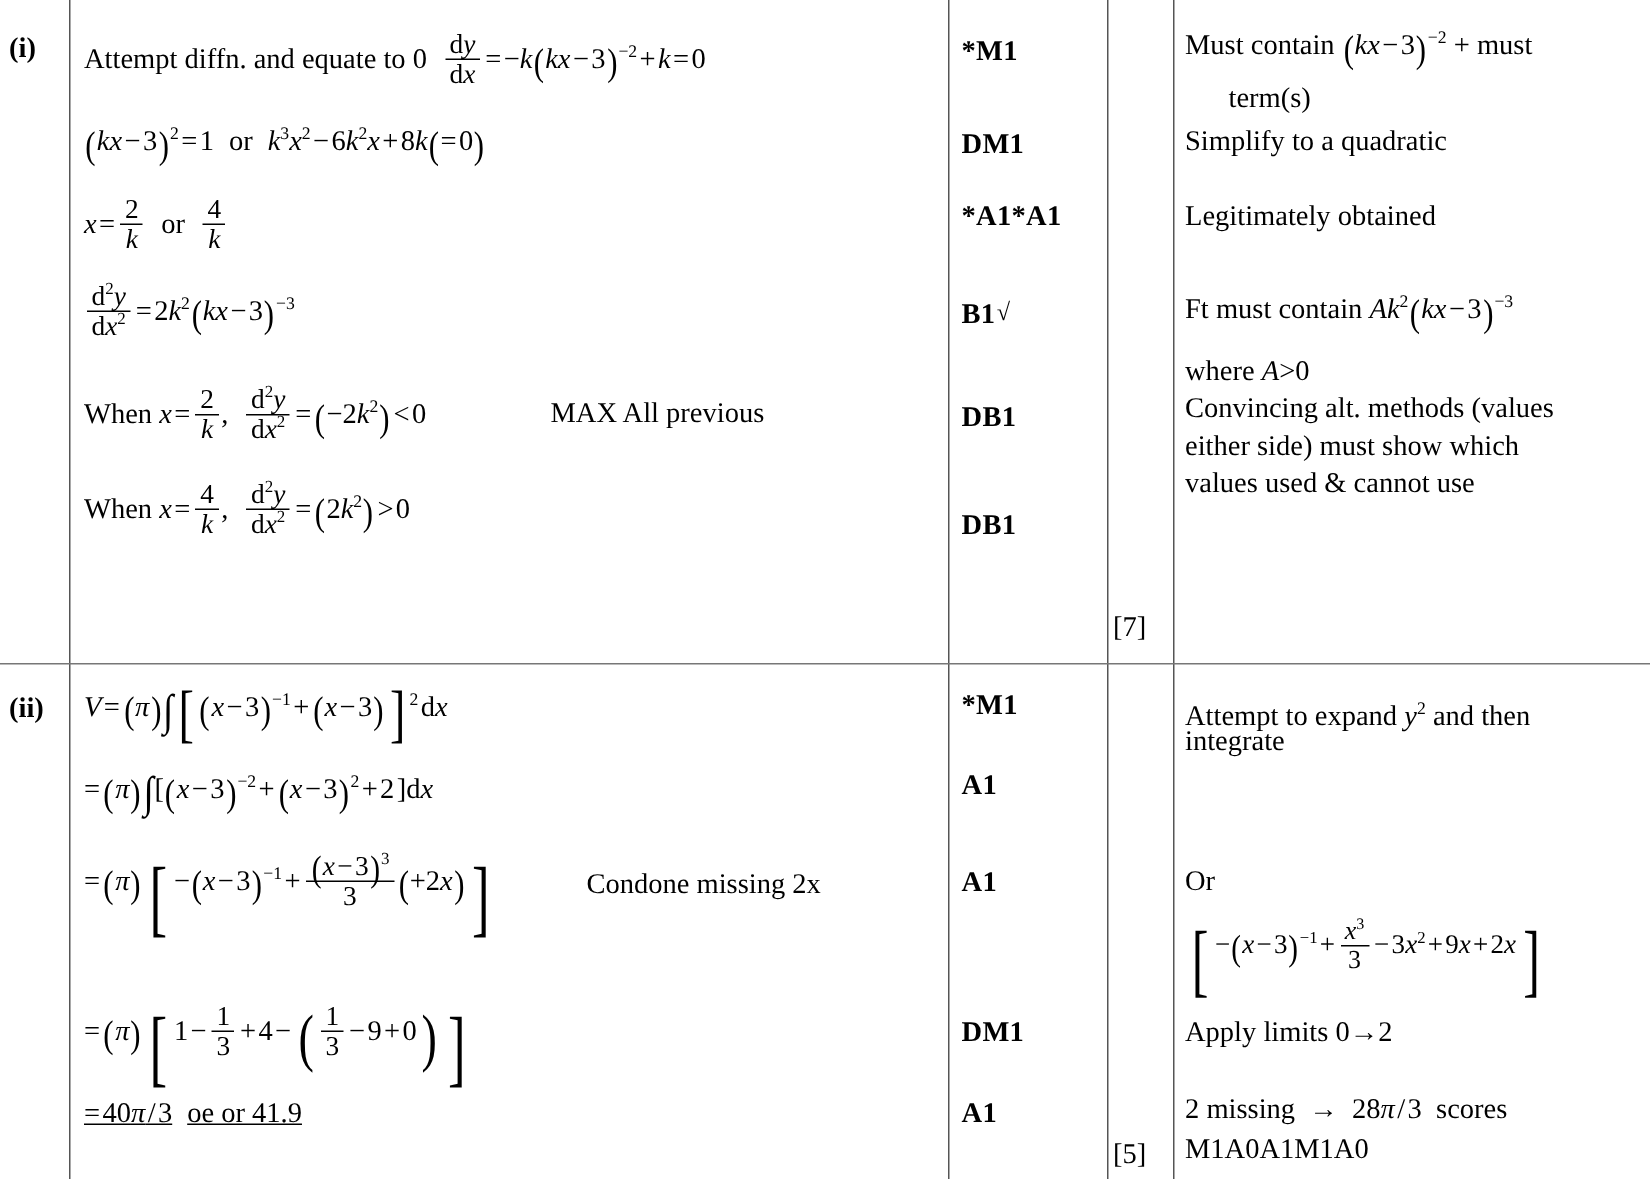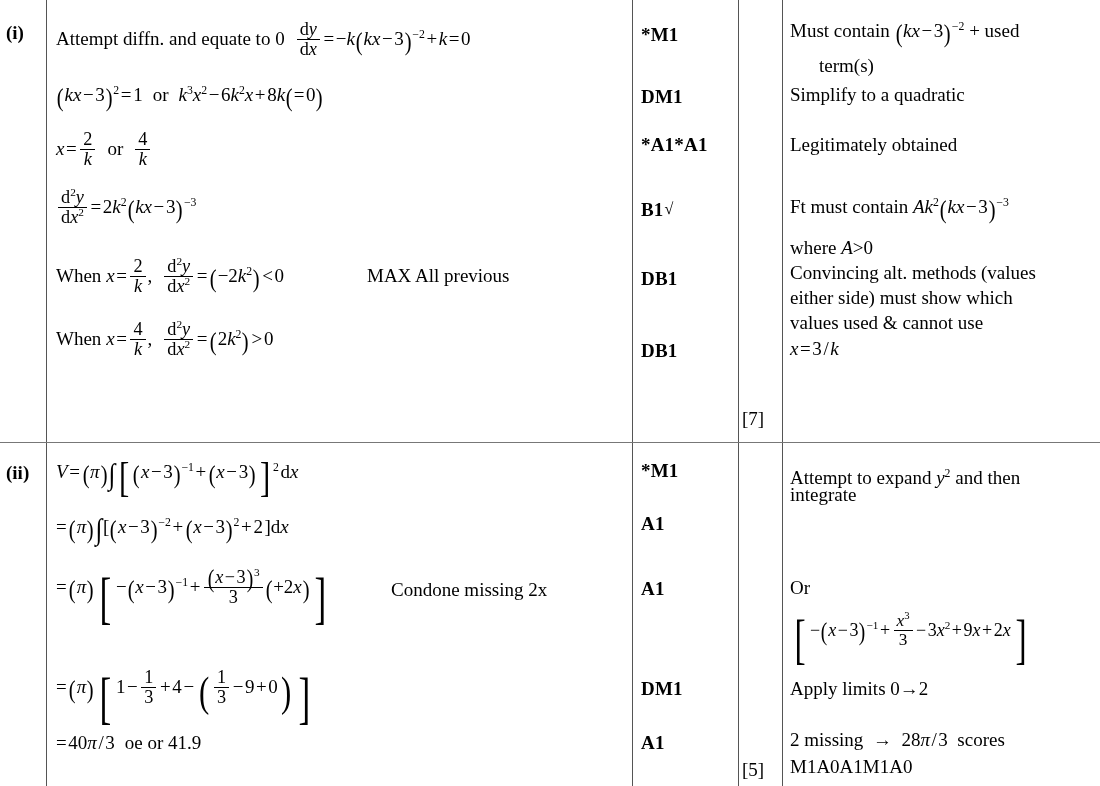--- a/index.html
+++ b/index.html
@@ -190,61 +190,58 @@
     <span>B1</span><span class="chk">√</span>
   </div>
   <div class="mark" style="top:268px;">DB1</div>
   <div class="mark" style="top:340px;">DB1</div>
 
   <div class="total" style="top:408px;">[7]</div>
 
   <div class="cmt" style="top:20px;">
     <span>Must contain</span>
     <span class="medpar">(</span><span class="m">kx</span> − 3<span class="medpar">)</span><sup class="exn">−2</sup>
-    <span>+ used</span>
+    <span>+ must</span>
   </div>
   <div class="cmt" style="top:55px;margin-left:29px;">term(s)</div>
   <div class="cmt" style="top:84px;">Simplify to a quadratic</div>
   <div class="cmt" style="top:134px;">Legitimately obtained</div>
 
   <div class="cmt" style="top:196px;">
     <span>Ft must contain</span>
     <span class="m">Ak</span><sup class="exn">2</sup><span class="medpar">(</span><span class="m">kx</span> − 3<span class="medpar">)</span><sup class="exn">−3</sup>
   </div>
   <div class="cmt" style="top:237px;">
     <span>where</span>
     <span class="m">A</span><span>&gt;0</span>
   </div>
   <div class="cmt" style="top:262px;">Convincing alt. methods (values</div>
   <div class="cmt" style="top:312px;">values used &amp; cannot use</div>
   <div class="cmt" style="top:287px;">either side) must show which</div>
-  <div class="cmt" style="top:338px;">
-    <span class="m">x</span> = 3 / <span class="m">k</span>
-  </div>
 
   <div class="partlabel" style="top:462px;">(ii)</div>
 
   <div class="cell" style="left:56px; top:460px;">
     <span class="m">V</span> = <span class="medpar">(</span><span class="m">π</span><span class="medpar">)</span><span class="bigint">∫</span><span class="tallbrk">[</span><span class="medpar">(</span><span class="m">x</span> − 3<span class="medpar">)</span><sup class="exn">−1</sup> + <span class="medpar">(</span><span class="m">x</span> − 3<span class="medpar">)</span><span class="tallbrk">]</span><sup class="exn">2</sup> <span class="up">d</span><span class="m">x</span>
   </div>
 
   <div class="cell" style="left:56px; top:515px;">
     = <span class="medpar">(</span><span class="m">π</span><span class="medpar">)</span><span class="bigint">∫</span>[<span class="medpar">(</span><span class="m">x</span> − 3<span class="medpar">)</span><sup class="exn">−2</sup> + <span class="medpar">(</span><span class="m">x</span> − 3<span class="medpar">)</span><sup class="exn">2</sup> + 2 ]<span class="up">d</span><span class="m">x</span>
   </div>
 
   <div class="cell" style="left:56px; top:568px;">
     = <span class="medpar">(</span><span class="m">π</span><span class="medpar">)</span><span class="tallbrk2">[</span>−<span class="medpar">(</span><span class="m">x</span> − 3<span class="medpar">)</span><sup class="exn">−1</sup> + <span class="frac"><span class="num"><span class="medpar">(</span><span class="m">x</span> − 3<span class="medpar">)</span><sup class="exn">3</sup></span><span class="den">3</span></span><span class="medpar">(</span>+2<span class="m">x</span><span class="medpar">)</span><span class="tallbrk2">]</span>
   </div>
   <div class="cell" style="left:391px; top:578px;">Condone missing 2x</div>
 
   <div class="cell" style="left:56px; top:668px;">
     = <span class="medpar">(</span><span class="m">π</span><span class="medpar">)</span><span class="tallbrk2">[</span>1 − <span class="frac"><span class="num">1</span><span class="den">3</span></span> + 4 − <span class="tallbrk">(</span><span class="frac"><span class="num">1</span><span class="den">3</span></span> − 9 + 0<span class="tallbrk">)</span><span class="tallbrk2">]</span>
   </div>
 
-  <div class="cell" style="left:56px; top:731px;">
+  <div class="cell" style="left:56px; top:731px;text-decoration:underline;">
     = 40<span class="m">π</span> / 3<span class="sp"></span><span>oe  or 41.9</span>
   </div>
 
   <div class="mark" style="top:460px;">*M1</div>
   <div class="mark" style="top:513px;">A1</div>
   <div class="mark" style="top:578px;">A1</div>
   <div class="mark" style="top:678px;">DM1</div>
   <div class="mark" style="top:732px;">A1</div>
 
   <div class="total" style="top:759px;">[5]</div>

